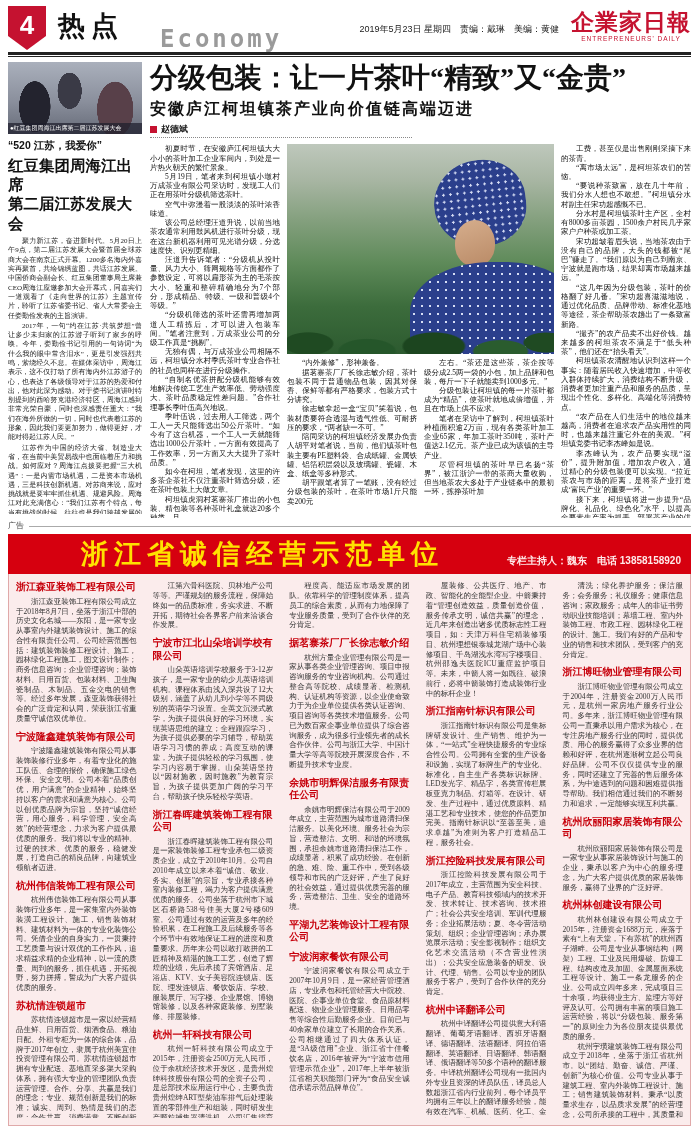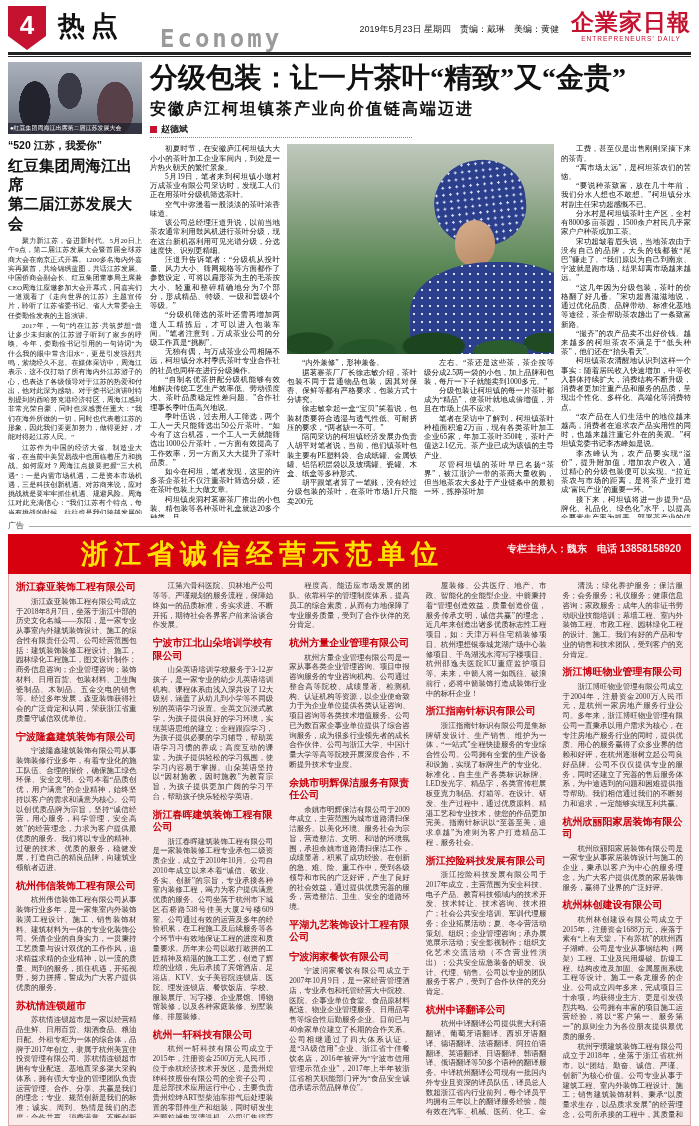--- a/index.html
+++ b/index.html
@@ -72,21 +72,21 @@
 
   
   .adlabel-row{display:flex;align-items:center;margin-top:4px;}
   .adlabel{font:8px/1 "Liberation Sans",sans-serif;color:#444;flex:0 0 auto;}
   .adlabel-rule{flex:1;border-top:1px solid #aaa;margin-left:5px;}
 
   
   .banner{margin-top:4px;background:#d6000f;height:40px;display:flex;align-items:center;padding:0 10px;}
   .banner-title{flex:1;text-align:center;color:#ffe200;font:bold 27px/1 "Liberation Sans",sans-serif;letter-spacing:6px;}
   .banner-host{color:#ffe9e9;font:bold 10px/1 "Liberation Sans",sans-serif;align-self:flex-end;
-               padding-bottom:20px;white-space:nowrap;}
+               padding-bottom:8px;white-space:nowrap;}
 
   
   .adbody{background:#fbecec;border:1px solid #e0a9a9;border-top:none;height:552px;
           display:flex;gap:16px;padding:7px 7px;box-sizing:border-box;overflow:hidden;}
   .adcol{flex:1;overflow:hidden;}
   .adblock h3{color:#c7000b;font:bold 10px/1.25 "Liberation Sans",sans-serif;margin:7px 0 3px;}
   .adblock:first-of-type h3{margin-top:0;}
   .adblock p{font:7.5px/1.3 "Liberation Serif",serif;text-align:justify;text-indent:2em;margin:0;color:#333;}
 </style>
 </head>
@@ -241,21 +241,21 @@
           <h3>杭州一轩科技有限公司</h3>
           <p>杭州一轩科技有限公司成立于2015年，注册资金2500万元人民币，位于余杭经济技术开发区，是贵州煌绅科技股份有限公司的全资子公司，是总部技术应用运行中心，主要负责贵州煌绅ART型柴油车排气后处理装置的零部件生产和组装，同时研发生产颗粒捕集器清洗机。公司汇集培育了一批拥有专业从事材料研究、应用开发、匹配标定的专家队伍和应用人才，通过多年来自主创新研发，现拥有60多项发明和实用新型专利，研制的产品已经达到了国际领先的技术水准。</p>
         </div>
       </div>
     <div class="adcol">
 
     <div class="adblock">
           <p>程度高、能适应市场发展的团队。依靠科学的管理制度体系，提高员工的综合素质，从而有力地保障了专业服务质量，受到了合作伙伴的充分肯定。</p>
         </div>
         <div class="adblock">
-          <h3>杭州方量企业管理有限公司</h3>
+          <h3>据茗寨茶厂厂长徐志敏介绍</h3>
           <p>杭州方量企业管理有限公司是一家从事各类企业管理咨询、项目申报咨询服务的专业咨询机构。公司通过整合高等院校、成绩显著、检测机构、认证机构等资源，以企业使命致力于为企业单位提供各类认证咨询、项目咨询等各类技术增值服务。公司已为数百家企事业单位提供了综合咨询服务，成为很多行业领先者的成长合作伙伴。公司与浙江大学、中国计量大学等高等院校开展深度合作，不断提升技术专业度。</p>
         </div>
         <div class="adblock">
           <h3>余姚市明辉保洁服务有限责任公司</h3>
           <p>余姚市明辉保洁有限公司于2009年成立，主营范围为城市道路清扫保洁服务。以美化环境、服务社会为宗旨，营造整洁、文明、和谐的环境氛围，承担余姚市道路清扫保洁工作，成绩显著，积累了成功经验。在创新的急、难、险、重工作中，受到各级领导和市民的广泛好评，产生了良好的社会效益，通过提供优质完善的服务，营造整洁、卫生、安全的道路环境。</p>
         </div>
         <div class="adblock">
           <h3>平湖九艺装饰设计工程有限公司</h3>
         </div>
         <div class="adblock">
@@ -289,21 +289,21 @@
         <div class="adblock">
           <h3>浙江博旺物业管理有限公司</h3>
           <p>浙江博旺物业管理有限公司成立于2004年，注册资金2000万人民币元，是杭州一家房地产服务行业公司。多年来，浙江博旺物业管理有限公司一直秉承以用户需求为核心，在专注房地产服务行业的同时，提供优质、用心的服务赢得了众多业界的信赖和好评，在杭州逐渐树立起公司良好品牌。公司不仅仅提供专业的服务，同时还建立了完善的售后服务体系，为中途遇到的问题和困难提供指导帮助。我们相信通过我们的不断努力和追求，一定能够实现互利共赢。</p>
         </div>
         <div class="adblock">
           <h3>杭州欣丽阳家居装饰有限公司</h3>
           <p>杭州欣丽阳家居装饰有限公司是一家专业从事家居装饰设计与施工的企业，秉承以客户为中心的服务理念，为广大客户提供优质的家居装饰服务，赢得了业界的广泛好评。</p>
         </div>
         <div class="adblock">
           <h3>杭州林创建设有限公司</h3>
-          <p>杭州林创建设有限公司成立于2015年，注册资金1688万元，座落于素有“上有天堂，下有苏杭”的杭州西子湖畔。公司是专业从事钢结构（网架）工程、工业及民用爆破、防爆工程、结构改造及加固、金属屋面系统工程等设计、施工一条龙服务的企业。公司成立四年多来，完成项目三十余项，均获得业主方、更是引发强烈共鸣。公司拥有丰富的项目施工运营经验，将以“客户第一、服务第一”的原则全力为各位朋友提供最优质的服务。</p>
+          <p>杭州林创建设有限公司成立于2015年，注册资金1688万元，座落于素有“上有天堂，下有苏杭”的杭州西子湖畔。公司是专业从事钢结构（网架）工程、工业及民用爆破、防爆工程、结构改造及加固、金属屋面系统工程等设计、施工一条龙服务的企业。公司成立四年多来，完成项目三十余项，均获得业主方、监理方等好评及认可。公司拥有丰富的项目施工运营经验，将以“分级包装、服务第一”的原则全力为各位朋友提供最优质的服务。</p>
         </div>
         <div class="adblock">
           <p>杭州宇璜建筑装饰工程有限公司成立于2018年，坐落于浙江省杭州市。以“团结、勤奋、诚信、严谨、创新”为核心价值。公司专业从事于建筑工程、室内外装饰工程设计、施工；销售建筑装饰材料。秉承“以质量求生存，以品质求发展”的经营理念，公司所承接的工程中，其质量和服务都受到了业界的一致好评。公司积累了丰富的经验，形成了自己风格，在同行业中具有一定的实力和竞争力。</p>
         </div>
       </div>
   </div>
 
 </div>
 
 </body></html>

